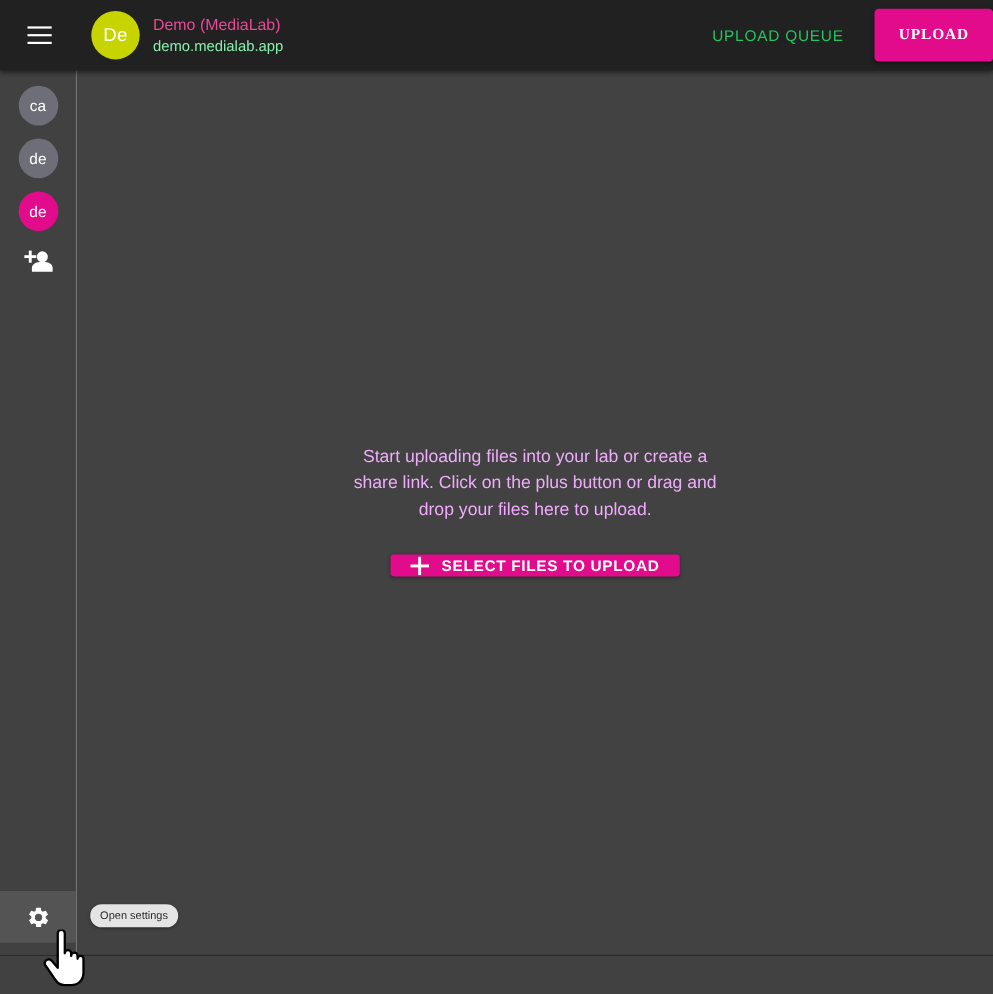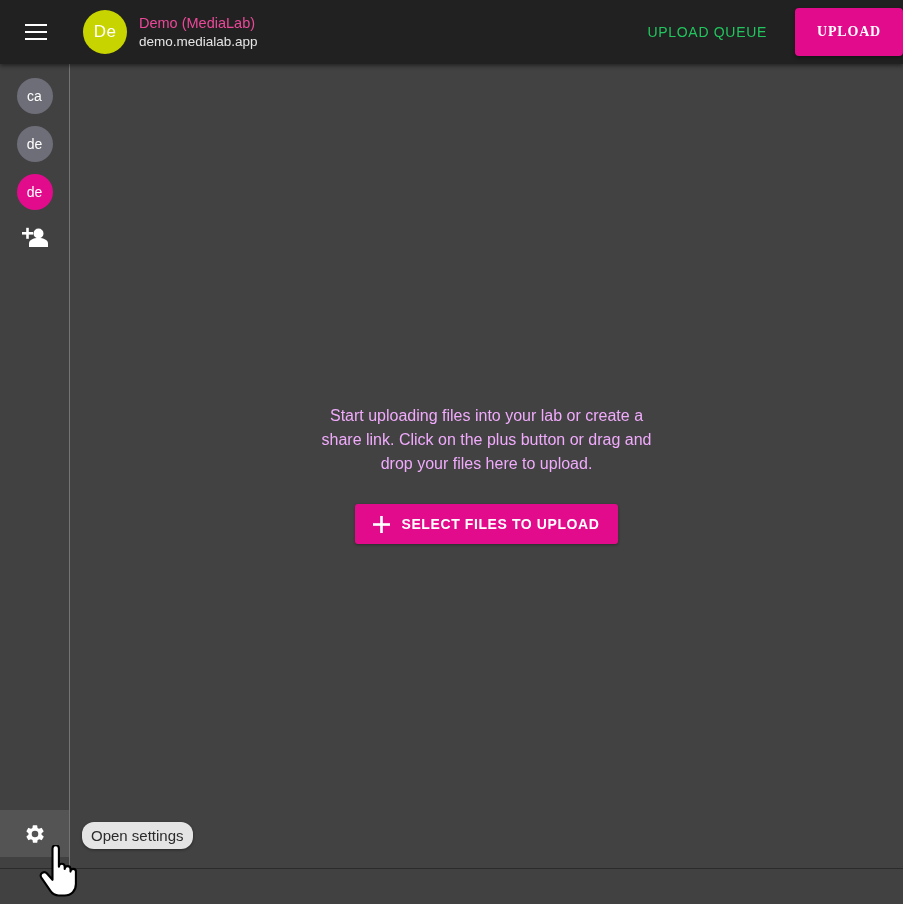--- a/index.html
+++ b/index.html
@@ -78,21 +78,21 @@
     margin-left: 12px;
     line-height: 1.25;
   }
   #brand-title {
     font-size: 14.5px;
     color: #ec4899;
     white-space: nowrap;
   }
   #brand-subtitle {
     font-size: 13.5px;
-    color: #e5e5e5;
+    color: #86efac;
     white-space: nowrap;
     margin-top: 2px;
   }
 
   #header-nav {
     margin-left: auto;
     display: flex;
     align-items: center;
     height: 64px;
     flex: 0 0 auto;
@@ -222,21 +222,21 @@
   #select-files-button {
     margin-top: 28px;
     background: #e20b8c;
     color: #ffffff;
     border: none;
     border-radius: 3px;
     font-family: inherit;
     font-size: 14px;
     font-weight: bold;
     letter-spacing: 0.6px;
-    height: 40px;
+    height: 20px;
     padding: 0 18px;
     display: flex;
     align-items: center;
     gap: 11px;
     cursor: pointer;
     box-shadow: 0 1px 3px rgba(0,0,0,0.35);
   }
 
   
   #bottom-bar {
@@ -250,21 +250,21 @@
     z-index: 15;
   }
 
   
   #settings-tooltip {
     position: absolute;
     left: 82px;
     top: 822px;
     background: #e4e4e4;
     color: #2b2b2b;
-    font-size: 15px;
+    font-size: 10px;
     padding: 5px 9px;
     border-radius: 12px;
     z-index: 60;
     white-space: nowrap;
     box-shadow: 0 1px 3px rgba(0,0,0,0.4);
   }
 
   
   #mouse-cursor {
     position: absolute;

